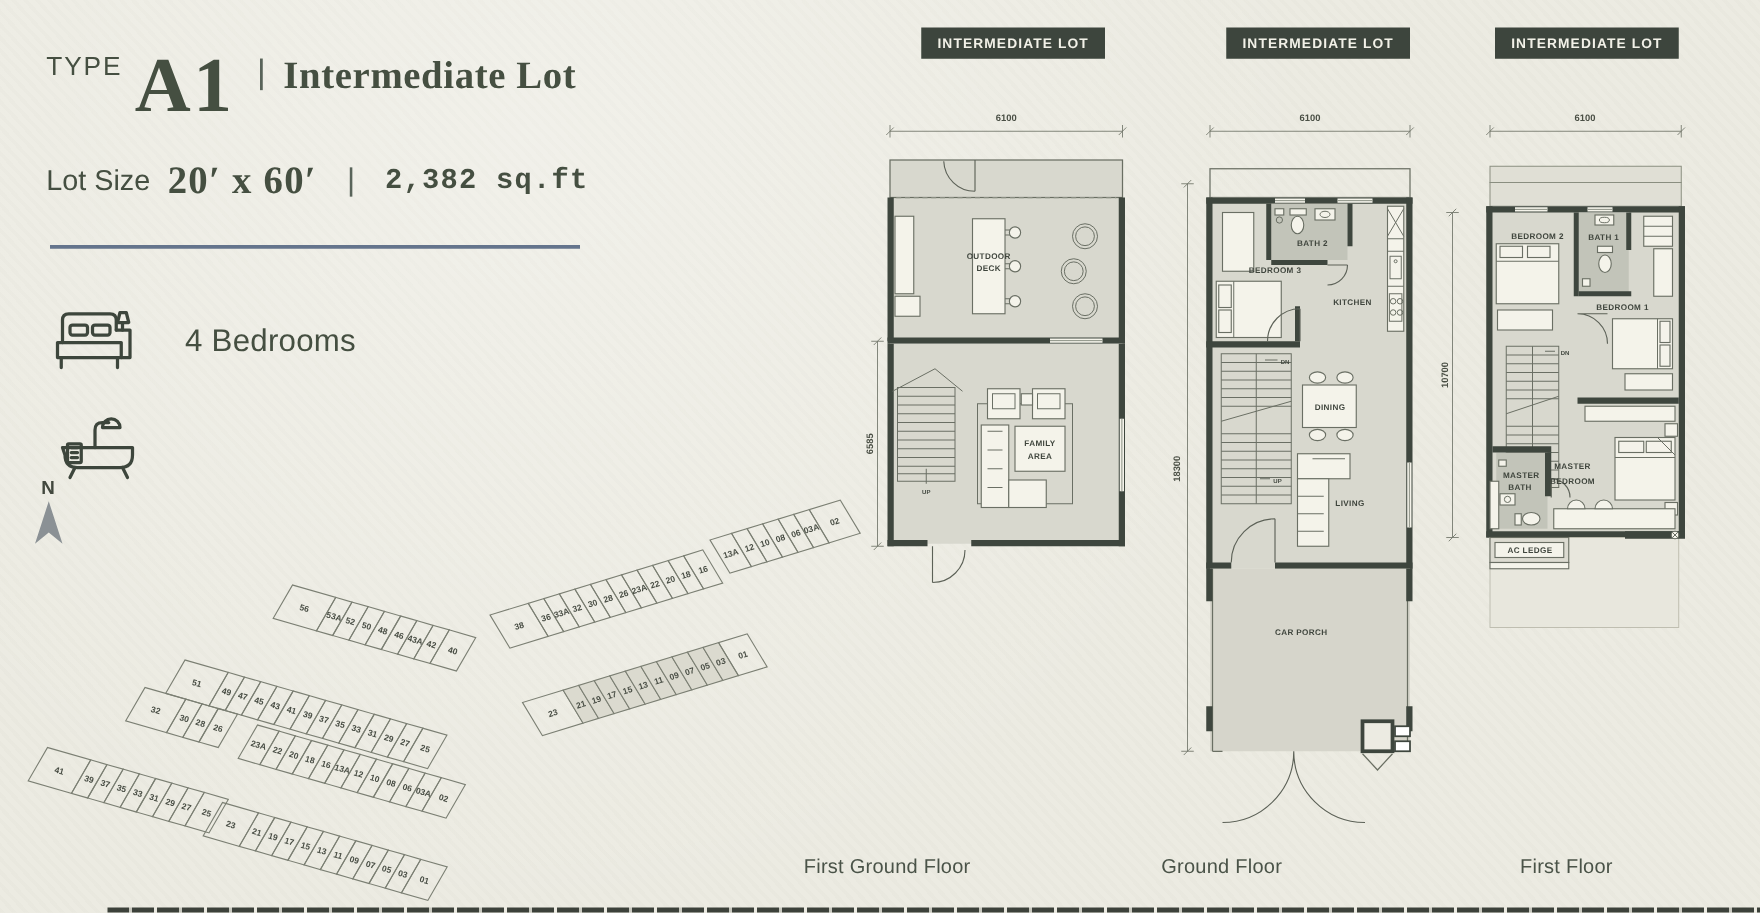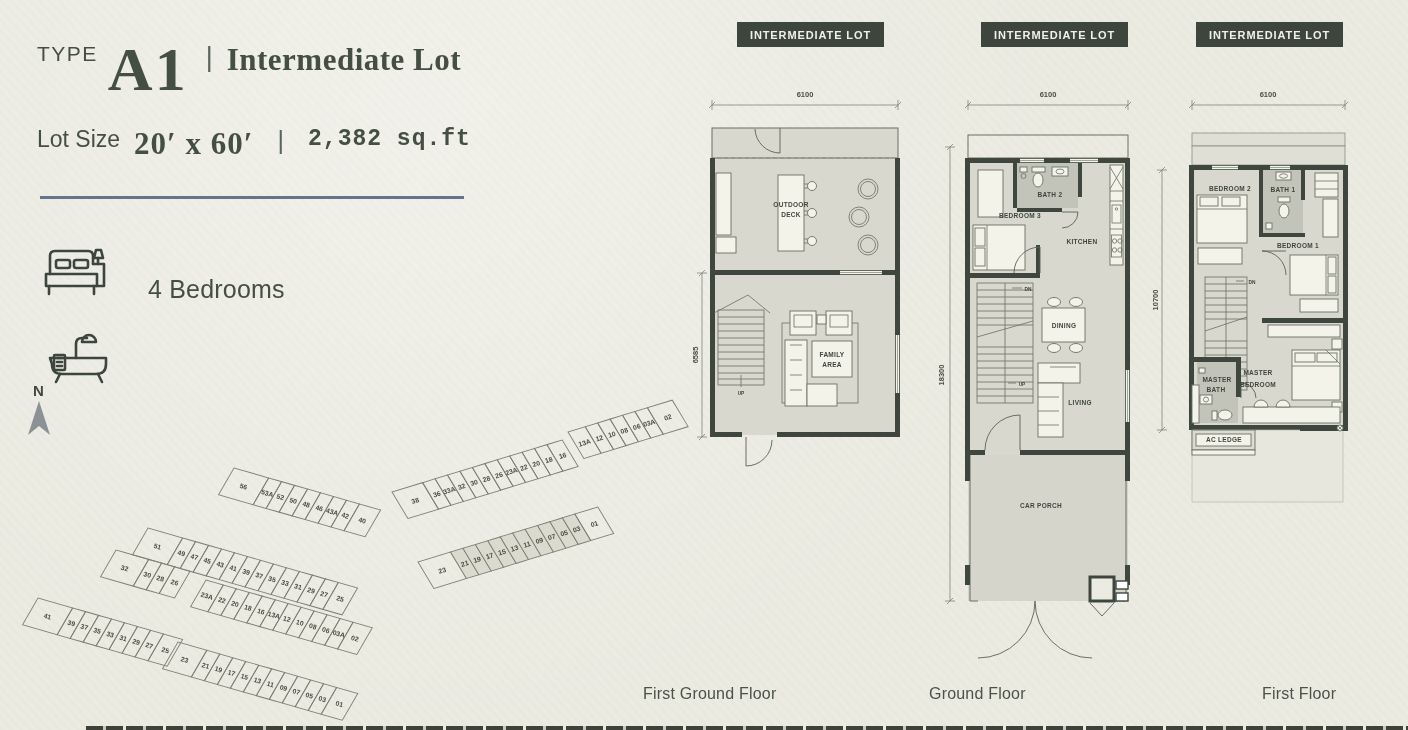--- a/index.html
+++ b/index.html
@@ -8,46 +8,46 @@
   .page{position:absolute;inset:0;
         background:radial-gradient(circle at 30% 15%,rgba(255,255,255,.28),rgba(255,255,255,0) 55%),
                    repeating-linear-gradient(47deg,rgba(120,120,100,.025) 0 3px,rgba(255,255,255,0) 3px 7px),
                    #ecebe2}
   
   .title-row{position:absolute;left:37px;top:42px;display:flex;align-items:flex-start}
   .type-label{font-size:21px;letter-spacing:1.5px;font-weight:400}
   .type-value{font-family:"Liberation Serif",serif;font-weight:bold;font-size:62px;line-height:.9;margin-left:10px;letter-spacing:2px}
   .title-sep{font-size:27px;margin:0 14px 0 18px;color:#59645a;font-weight:300}
   .lot-type{font-family:"Liberation Serif",serif;font-weight:bold;font-size:31px;letter-spacing:.5px}
-  .size-row{position:absolute;left:37px;top:126px;display:flex;align-items:flex-start}
+  .size-row{position:absolute;left:37px;top:126px;display:flex;align-items:center}
   .size-label{font-size:23px}
   .size-value{font-family:Liberation Serif, serif;font-weight:bold;font-size:31px;margin-left:14px;letter-spacing:1px}
   .size-sep{font-size:25px;margin:0 24px;color:#59645a;font-weight:300}
   .size-area{font-family:Liberation Mono, monospace;font-weight:bold;font-size:23px;letter-spacing:1px}
   .divider{position:absolute;left:40px;top:196px;width:424px;height:3px;background:#64748c}
   
-  .feature{position:absolute;display:flex;align-items:flex-end;gap:30px}
+  .feature{position:absolute;display:flex;align-items:center;gap:30px}
   #feat-bed{left:40px;top:242px}
   #feat-bath{left:42px;top:330px}
   .feature .txt{font-size:25px;letter-spacing:.2px}
   .ficon{stroke:#3d463c;stroke-width:2.6;fill:none;stroke-linecap:round;stroke-linejoin:round}
   
   .north{position:absolute;left:26px;top:382px;width:26px;text-align:center}
   .north .n{font-size:15px;font-weight:bold;color:#42483e;letter-spacing:1px}
   #site-map{position:absolute;left:20px;top:380px}
   .lot-cell{fill:none;stroke:#7b7f73;stroke-width:.9}
   .lot-cell.hl{fill:#dbdacf}
   .lot-num{font:bold 6.8px "Liberation Sans",sans-serif;fill:#484d44;text-anchor:middle}
   
   .badge{position:absolute;width:147px;height:25px;background:#3d453d;color:#f2f1e8;
          display:flex;align-items:center;justify-content:center;
          font-size:11px;font-weight:bold;letter-spacing:.9px}
   #badge-1{left:737px;top:22px}#badge-2{left:981px;top:22px}#badge-3{left:1196px;top:22px}
   .floor-name{position:absolute;top:685px;font-size:16px;color:#4a5348;letter-spacing:.2px}
-  #fname-1{left:643px}#fname-2{left:929px}#fname-3{left:1262px}
+  #fname-1{left:643px}#fname-2{left:929px}#fname-3{left:1216px}
   
   .plan{position:absolute}
   #plan-lg{left:690px;top:85px}
   #plan-g{left:920px;top:85px}
   #plan-f{left:1150px;top:85px}
   .fill{fill:#d8d8ce}.fillL{fill:#e0dfd5}.pale{fill:#e8e7dd}.bath{fill:#c2c4b9}
   .wallF{fill:#3e463e}
   .thin{stroke:#6a6f63;stroke-width:1;fill:none}
   .furn{fill:#f4f3ea;stroke:#6a6f64;stroke-width:.9}
   .furn2{fill:none;stroke:#6a6f64;stroke-width:.8}

